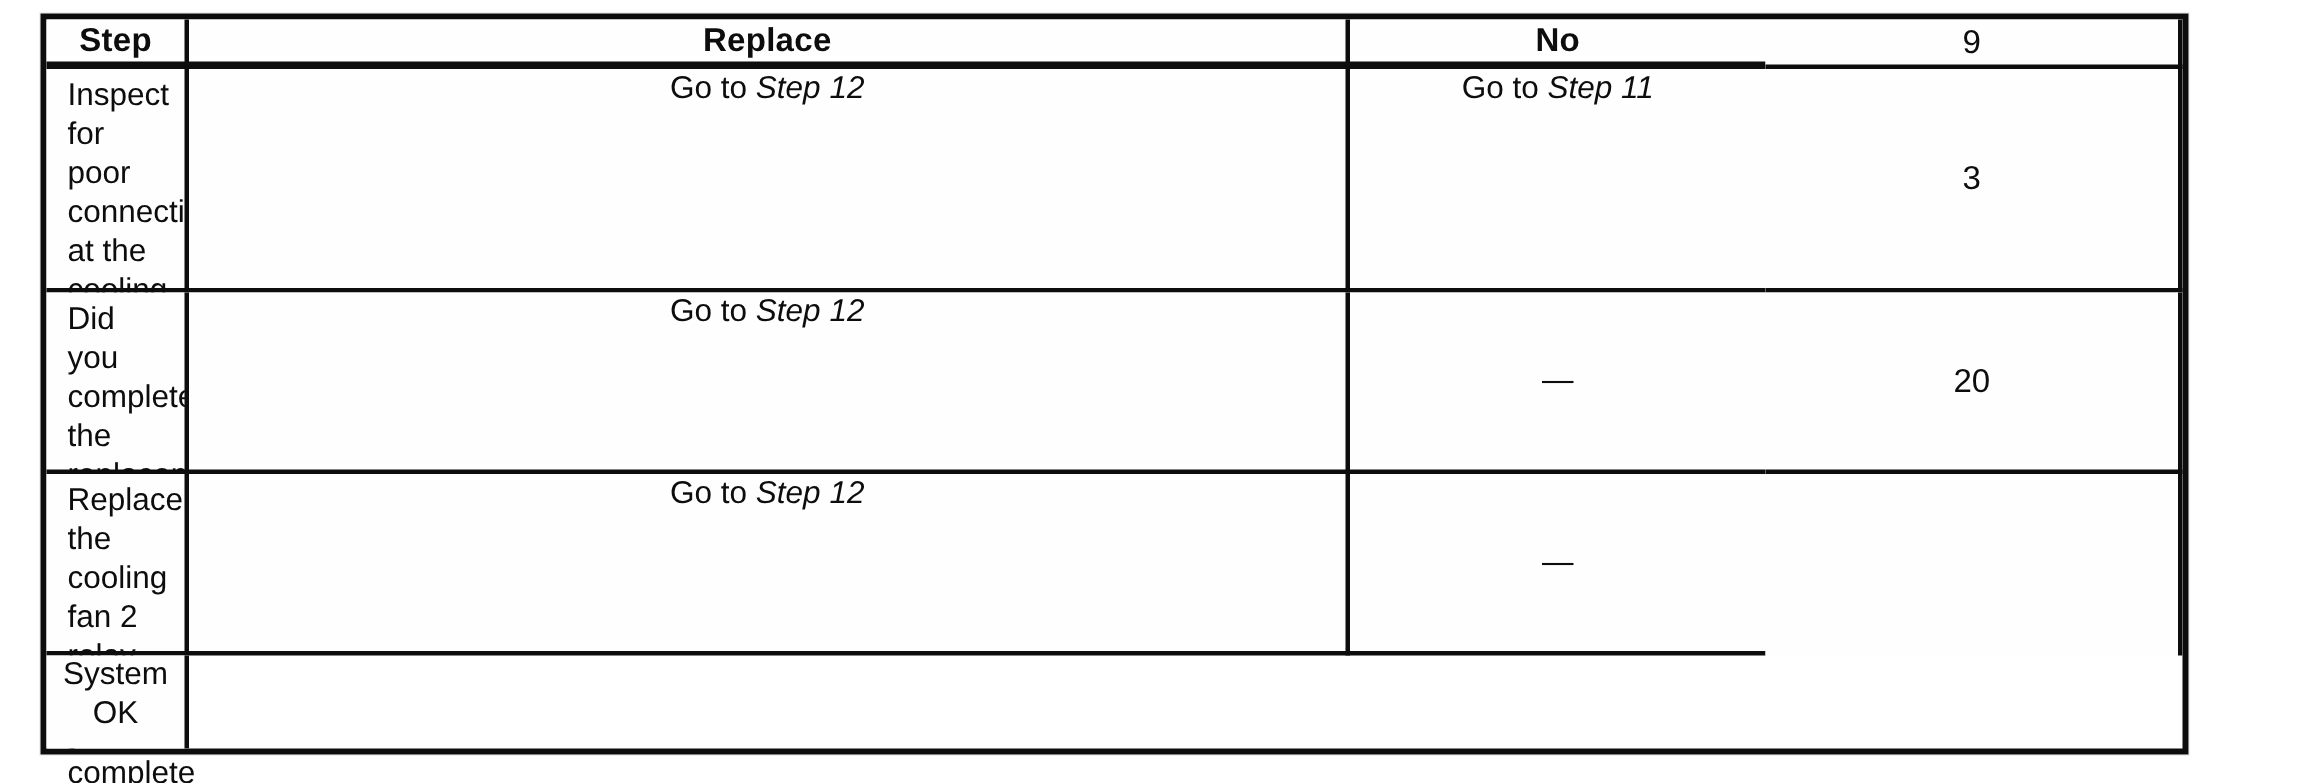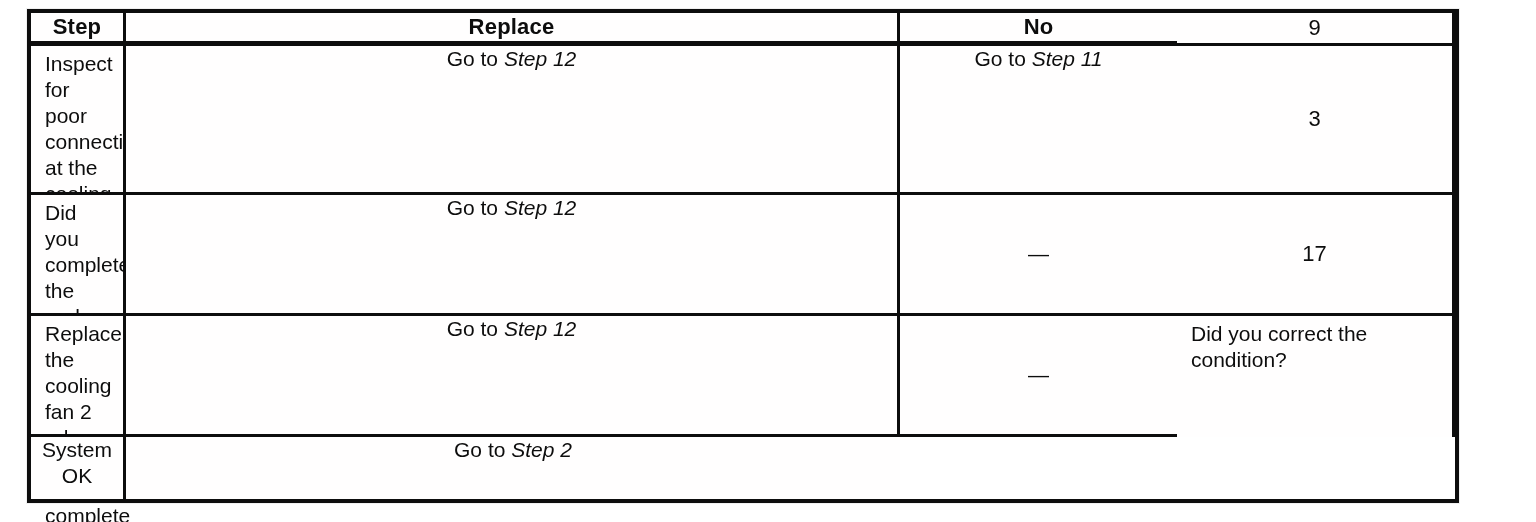--- a/index.html
+++ b/index.html
@@ -85,34 +85,30 @@
       <div class="cell c-step">3</div>
       <div class="cell c-action">
         <div>Did you complete the replacement?</div>
       </div>
       <div class="cell c-result">
         <div class="result"><span>Go to </span><i>Step 12</i></div>
       </div>
       <div class="cell c-result last-col mid">
         <div class="result"><span>—</span></div>
       </div>
-      <div class="cell c-step">17</div>
+      <div class="cell c-step">20</div>
       <div class="cell c-action">
         <div>Replace the cooling fan 2 relay.</div>
         <div>Did you complete the replacement?</div>
       </div>
       <div class="cell c-result">
         <div class="result"><span>Go to </span><i>Step 12</i></div>
       </div>
       <div class="cell c-result last-col mid">
         <div class="result"><span>—</span></div>
       </div>
       <div class="cell c-action last-row">
-        <div>Did you correct the condition?</div>
       </div>
       <div class="cell c-result last-row">
         <div class="result"><span>System OK</span></div>
-      </div>
-      <div class="cell c-result last-col last-row">
-        <div class="result"><span>Go to </span><i>Step 2</i></div>
       </div>
     </div>
 </div>
 
 </body></html>

